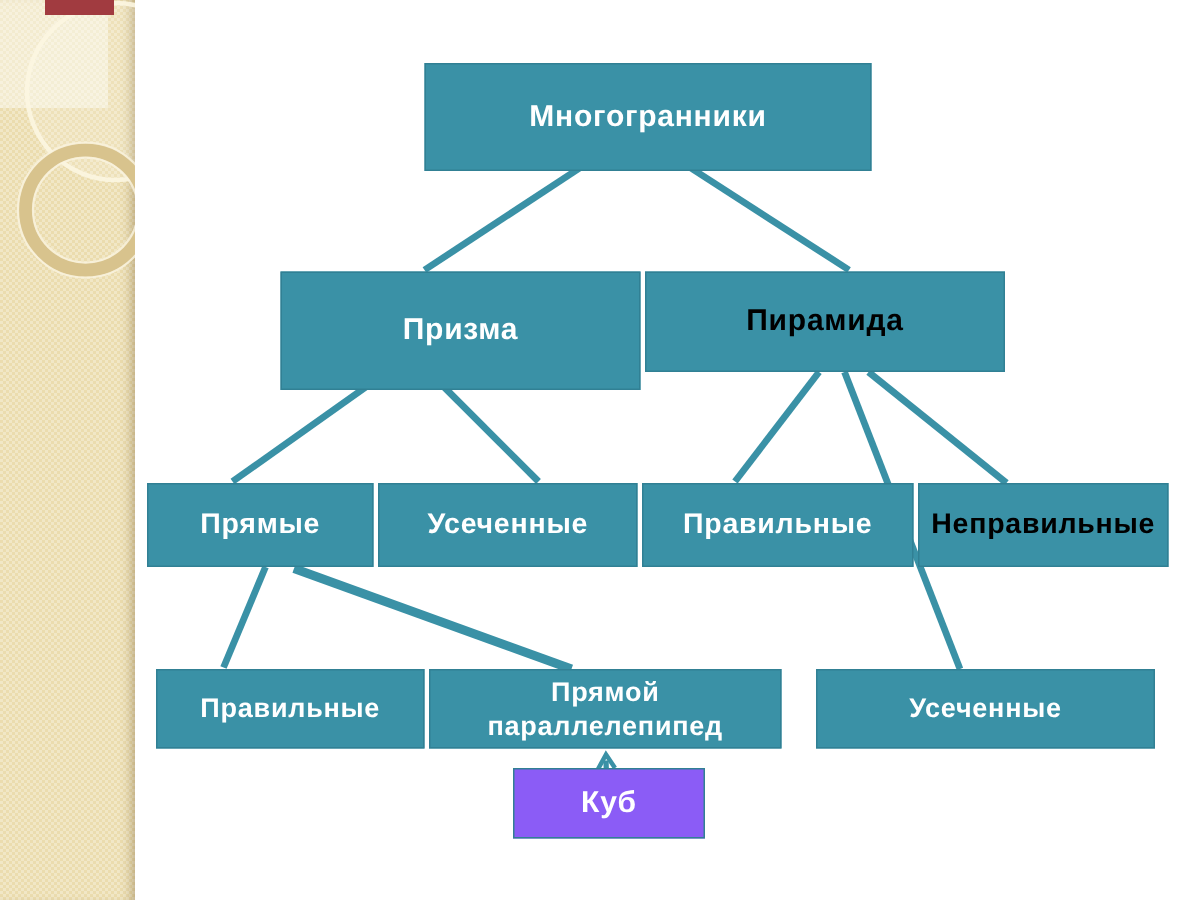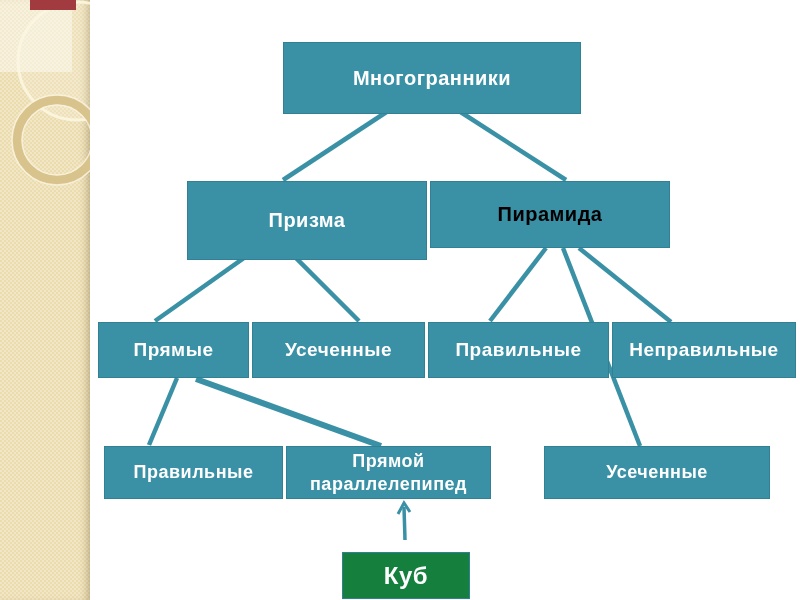--- a/index.html
+++ b/index.html
@@ -53,21 +53,21 @@
       <polyline points="398,514 404,503 410,512" fill="none" stroke="#3a91a6" stroke-width="3"></polyline>
     </svg>
 
   <div id="nodes">
       <div class="node" style="left: 283px; top: 42px; width: 298px; height: 72px; font-size: 20px; background: rgb(58, 145, 166); border: 1px solid rgb(49, 128, 148); color: rgb(255, 255, 255);">Многогранники</div>
       <div class="node" style="left: 187px; top: 181px; width: 240px; height: 79px; font-size: 20px; background: rgb(58, 145, 166); border: 1px solid rgb(49, 128, 148); color: rgb(255, 255, 255);">Призма</div>
       <div class="node" style="left: 430px; top: 181px; width: 240px; height: 67px; font-size: 20px; background: rgb(58, 145, 166); border: 1px solid rgb(49, 128, 148); color: #000000;">Пирамида</div>
       <div class="node" style="left: 98px; top: 322px; width: 151px; height: 56px; font-size: 19px; background: rgb(58, 145, 166); border: 1px solid rgb(49, 128, 148); color: rgb(255, 255, 255);">Прямые</div>
       <div class="node" style="left: 252px; top: 322px; width: 173px; height: 56px; font-size: 19px; background: rgb(58, 145, 166); border: 1px solid rgb(49, 128, 148); color: rgb(255, 255, 255);">Усеченные</div>
       <div class="node" style="left: 428px; top: 322px; width: 181px; height: 56px; font-size: 19px; background: rgb(58, 145, 166); border: 1px solid rgb(49, 128, 148); color: rgb(255, 255, 255);">Правильные</div>
-      <div class="node" style="left: 612px; top: 322px; width: 184px; height: 56px; font-size: 19px; background: rgb(58, 145, 166); border: 1px solid rgb(49, 128, 148); color: #ffffff;">Неправильные</div>
+      <div class="node" style="left: 612px; top: 322px; width: 167px; height: 56px; font-size: 19px; background: rgb(58, 145, 166); border: 1px solid rgb(49, 128, 148); color: #000000;">Неправильные</div>
       <div class="node" style="left: 104px; top: 446px; width: 179px; height: 53px; font-size: 18px; background: rgb(58, 145, 166); border: 1px solid rgb(49, 128, 148); color: rgb(255, 255, 255);">Правильные</div>
-      <div class="node" style="left: 286px; top: 446px; width: 205px; height: 53px; font-size: 18px; background: rgb(58, 145, 166); border: 1px solid rgb(49, 128, 148); color: rgb(255, 255, 255);">Прямой
+      <div class="node" style="left: 286px; top: 446px; width: 235px; height: 53px; font-size: 18px; background: rgb(58, 145, 166); border: 1px solid rgb(49, 128, 148); color: rgb(255, 255, 255);">Прямой
 параллелепипед</div>
       <div class="node" style="left: 544px; top: 446px; width: 226px; height: 53px; font-size: 18px; background: rgb(58, 145, 166); border: 1px solid rgb(49, 128, 148); color: rgb(255, 255, 255);">Усеченные</div>
-      <div class="node" style="left: 342px; top: 552px; width: 128px; height: 47px; font-size: 24px; background: #15803d; border: 1px solid rgb(49, 128, 148); color: rgb(255, 255, 255);">Куб</div>
+      <div class="node" style="left: 342px; top: 512px; width: 128px; height: 47px; font-size: 20px; background: #8b5cf6; border: 1px solid rgb(49, 128, 148); color: rgb(255, 255, 255);">Куб</div>
     </div>
 
 </div>
 
 </body></html>

